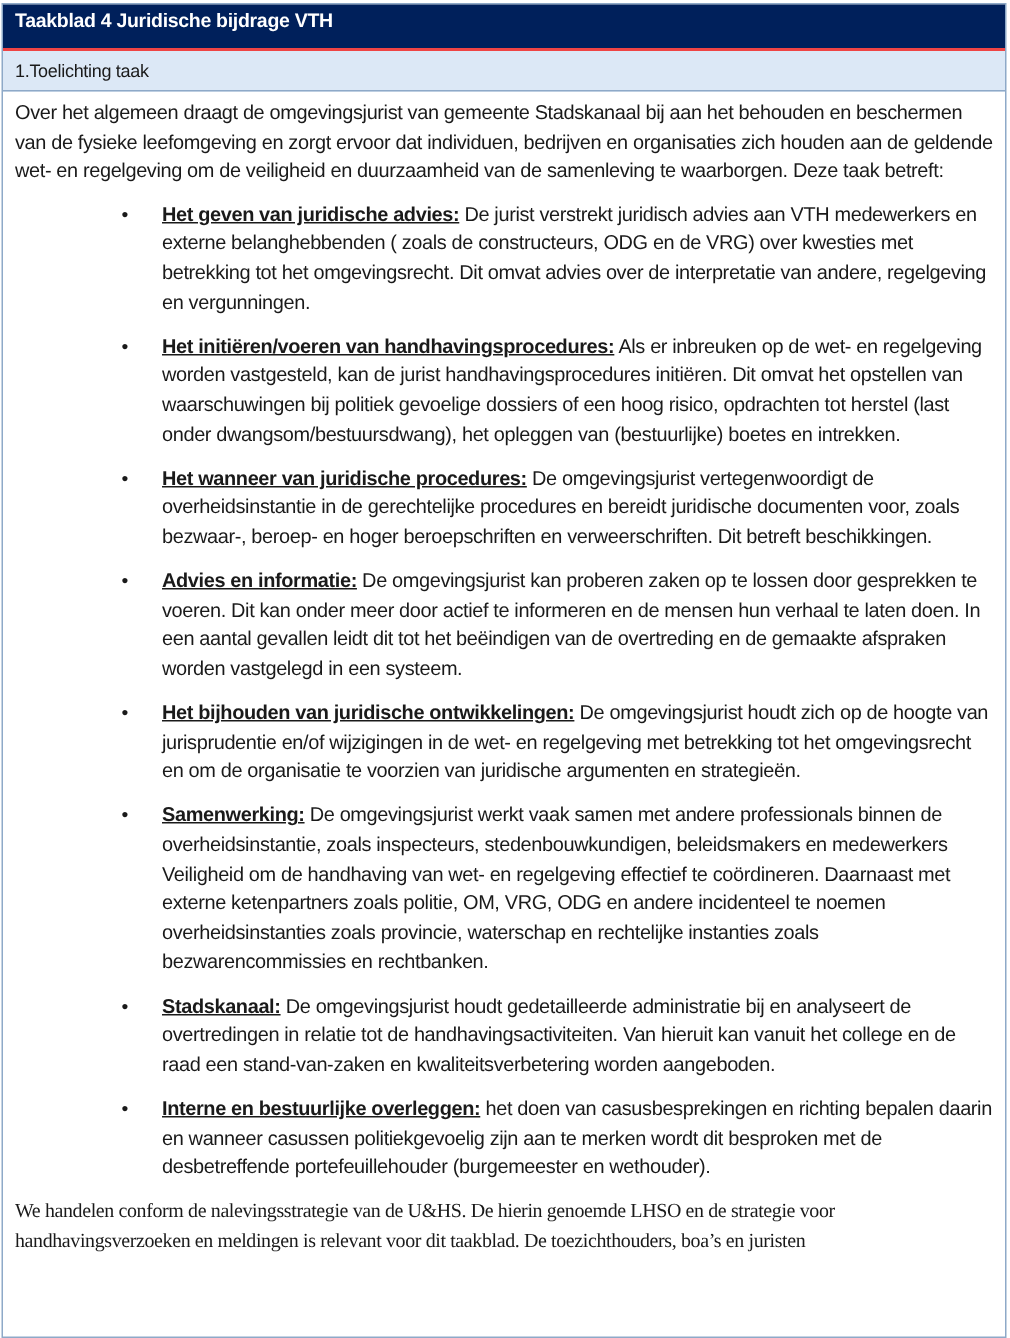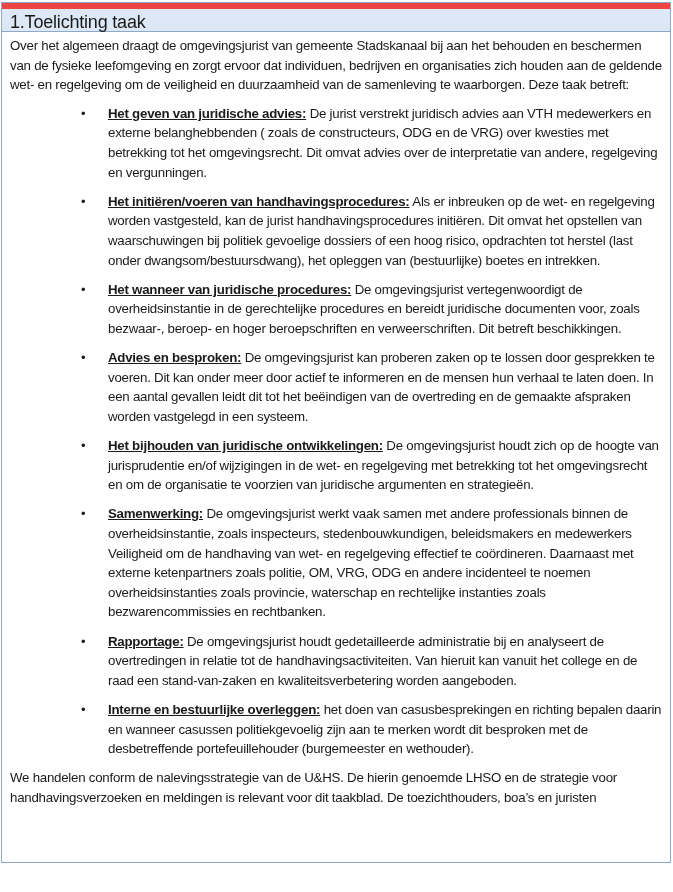--- a/index.html
+++ b/index.html
@@ -28,26 +28,26 @@
       font-weight: bold;
       font-size: 13px;
       height: 29px;
       line-height: 17px;
       padding: 2px 8px 0 8px;
       box-sizing: border-box;
       letter-spacing: -0.2px;
     }
     .section-row {
       background: #dce8f6;
-      font-size: 18px;
+      font-size: 12px;
       height: 29px;
       line-height: 26px;
       padding: 0 8px;
       box-sizing: border-box;
-      border-top: 6px solid #ef4444;
+      border-top: 2px solid #ef4444;
       border-bottom: 1px solid #8ea9c8;
       letter-spacing: -0.2px;
     }
     .body-cell {
       padding: 4px 8px 0 8px;
       font-size: 13.3px;
       line-height: 19.6px;
       letter-spacing: -0.25px;
       height: 830px;
       box-sizing: border-box;
@@ -70,57 +70,59 @@
       left: -27px;
       top: 0;
       font-size: 13px;
     }
     .item-title {
       font-weight: bold;
       text-decoration: underline;
     }
     .outro {
       margin: 3px 0 16px 0;
+      font-family: Liberation Serif, serif;
     }
   </style>
 </head>
 <body>
 
 <div class="doc-table">
+  <div class="title-row">Taakblad 4 Juridische bijdrage VTH</div>
   <div class="section-row">1.Toelichting taak</div>
   <div class="body-cell">
     <p class="intro">Over het algemeen draagt de omgevingsjurist van gemeente Stadskanaal bij aan het behouden en beschermen van de fysieke leefomgeving en zorgt ervoor dat individuen, bedrijven en organisaties zich houden aan de geldende wet- en regelgeving om de veiligheid en duurzaamheid van de samenleving te waarborgen. Deze taak betreft:</p>
     <ul class="items">
       <li>
         <span class="bullet">•</span>
         <span class="item-title">Het geven van juridische advies:</span><span> De jurist verstrekt juridisch advies aan VTH medewerkers en externe belanghebbenden ( zoals de constructeurs, ODG en de VRG) over kwesties met betrekking tot het omgevingsrecht. Dit omvat advies over de interpretatie van andere, regelgeving en vergunningen.</span>
       </li>
       <li>
         <span class="bullet">•</span>
         <span class="item-title">Het initiëren/voeren van handhavingsprocedures:</span><span> Als er inbreuken op de wet- en regelgeving worden vastgesteld, kan de jurist handhavingsprocedures initiëren. Dit omvat het opstellen van waarschuwingen bij politiek gevoelige dossiers of een hoog risico, opdrachten tot herstel (last onder dwangsom/bestuursdwang), het opleggen van (bestuurlijke) boetes en intrekken.</span>
       </li>
       <li>
         <span class="bullet">•</span>
         <span class="item-title">Het wanneer van juridische procedures:</span><span> De omgevingsjurist vertegenwoordigt de overheidsinstantie in de gerechtelijke procedures en bereidt juridische documenten voor, zoals bezwaar-, beroep- en hoger beroepschriften en verweerschriften. Dit betreft beschikkingen.</span>
       </li>
       <li>
         <span class="bullet">•</span>
-        <span class="item-title">Advies en besproken:</span><span> De omgevingsjurist kan proberen zaken op te lossen door gesprekken te voeren. Dit kan onder meer door actief te informeren en de mensen hun verhaal te laten doen. In een aantal gevallen leidt dit tot het beëindigen van de overtreding en de gemaakte afspraken worden vastgelegd in een systeem.</span>
+        <span class="item-title">Advies en informatie:</span><span> De omgevingsjurist kan proberen zaken op te lossen door gesprekken te voeren. Dit kan onder meer door actief te informeren en de mensen hun verhaal te laten doen. In een aantal gevallen leidt dit tot het beëindigen van de overtreding en de gemaakte afspraken worden vastgelegd in een systeem.</span>
       </li>
       <li>
         <span class="bullet">•</span>
         <span class="item-title">Het bijhouden van juridische ontwikkelingen:</span><span> De omgevingsjurist houdt zich op de hoogte van jurisprudentie en/of wijzigingen in de wet- en regelgeving met betrekking tot het omgevingsrecht en om de organisatie te voorzien van juridische argumenten en strategieën.</span>
       </li>
       <li>
         <span class="bullet">•</span>
         <span class="item-title">Samenwerking:</span><span> De omgevingsjurist werkt vaak samen met andere professionals binnen de overheidsinstantie, zoals inspecteurs, stedenbouwkundigen, beleidsmakers en medewerkers Veiligheid om de handhaving van wet- en regelgeving effectief te coördineren. Daarnaast met externe ketenpartners zoals politie, OM, VRG, ODG en andere incidenteel te noemen overheidsinstanties zoals provincie, waterschap en rechtelijke instanties zoals bezwarencommissies en rechtbanken.</span>
       </li>
       <li>
         <span class="bullet">•</span>
-        <span class="item-title">Rapportage:</span><span> De omgevingsjurist houdt gedetailleerde administratie bij en analyseert de overtredingen in relatie tot de handhavingsactiviteiten. Van hieruit kan vanuit het college en de raad een stand-van-zaken en kwaliteitsverbetering worden aangeboden.</span>
+        <span class="item-title">Stadskanaal:</span><span> De omgevingsjurist houdt gedetailleerde administratie bij en analyseert de overtredingen in relatie tot de handhavingsactiviteiten. Van hieruit kan vanuit het college en de raad een stand-van-zaken en kwaliteitsverbetering worden aangeboden.</span>
       </li>
       <li>
         <span class="bullet">•</span>
         <span class="item-title">Interne en bestuurlijke overleggen:</span><span> het doen van casusbesprekingen en richting bepalen daarin en wanneer casussen politiekgevoelig zijn aan te merken wordt dit besproken met de desbetreffende portefeuillehouder (burgemeester en wethouder).</span>
       </li>
     </ul>
     <p class="outro">We handelen conform de nalevingsstrategie van de U&amp;HS. De hierin genoemde LHSO en de strategie voor handhavingsverzoeken en meldingen is relevant voor dit taakblad. De toezichthouders, boa’s en juristen</p>
   </div>
 </div>
 

